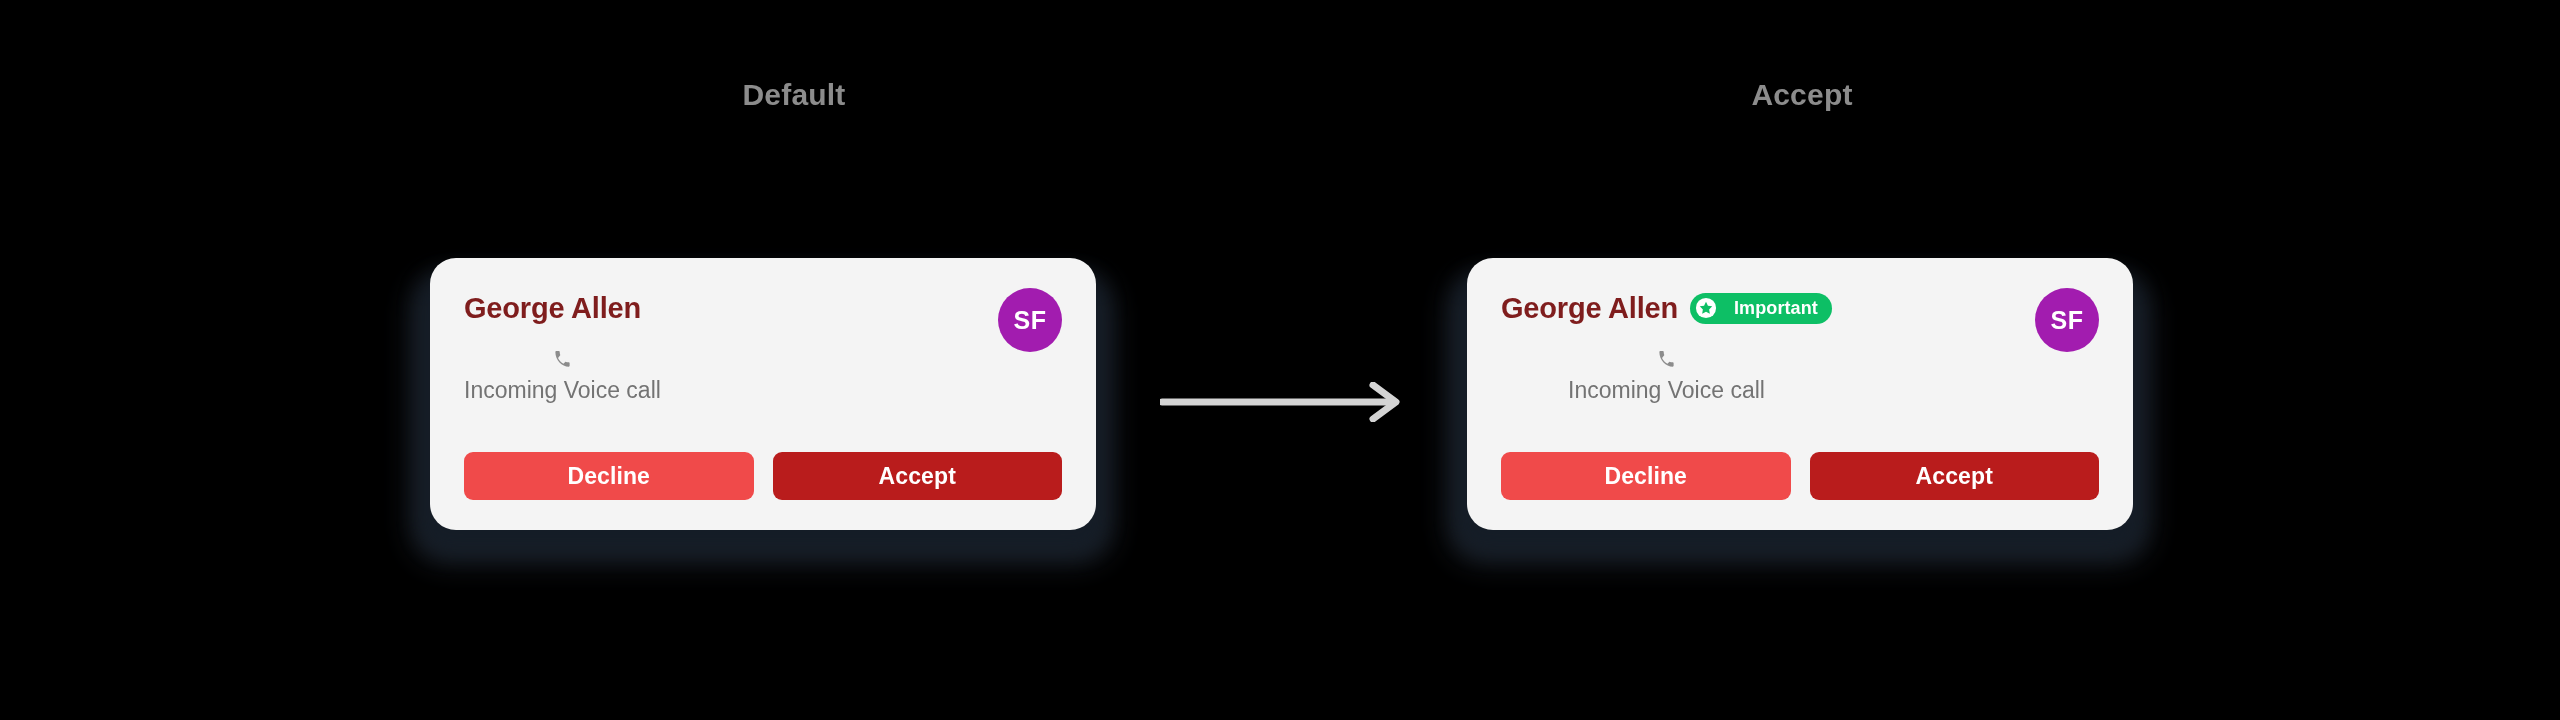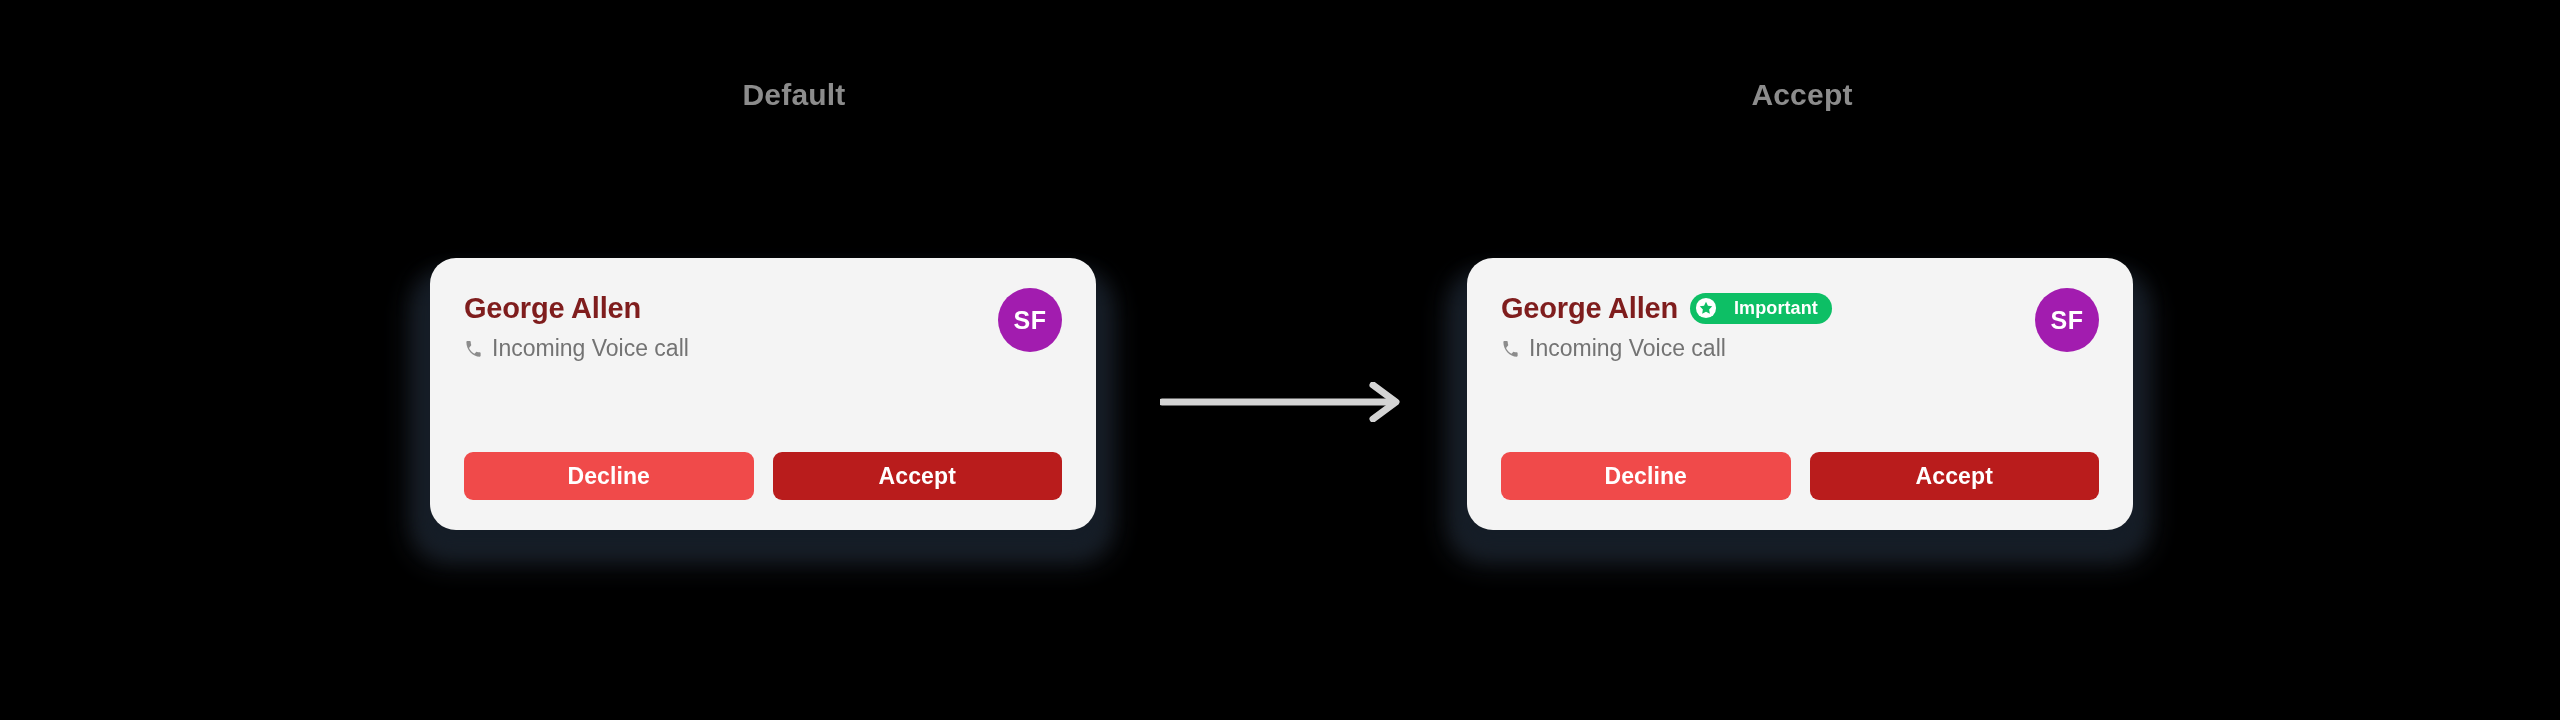--- a/index.html
+++ b/index.html
@@ -121,21 +121,22 @@
     color: #ffffff;
     white-space: nowrap;
     letter-spacing: 0.1px;
   }
 
   
   .subtitle-row {
     display: flex;
     align-items: center;
     gap: 9px;
-    margin-top: 9px;
+    margin-top: 23px;
+    flex-direction: column;
   }
   .phone-icon {
     width: 19px;
     height: 19px;
     display: block;
     flex: 0 0 19px;
     position: relative;
     top: 1px;
   }
   .subtitle-text {

